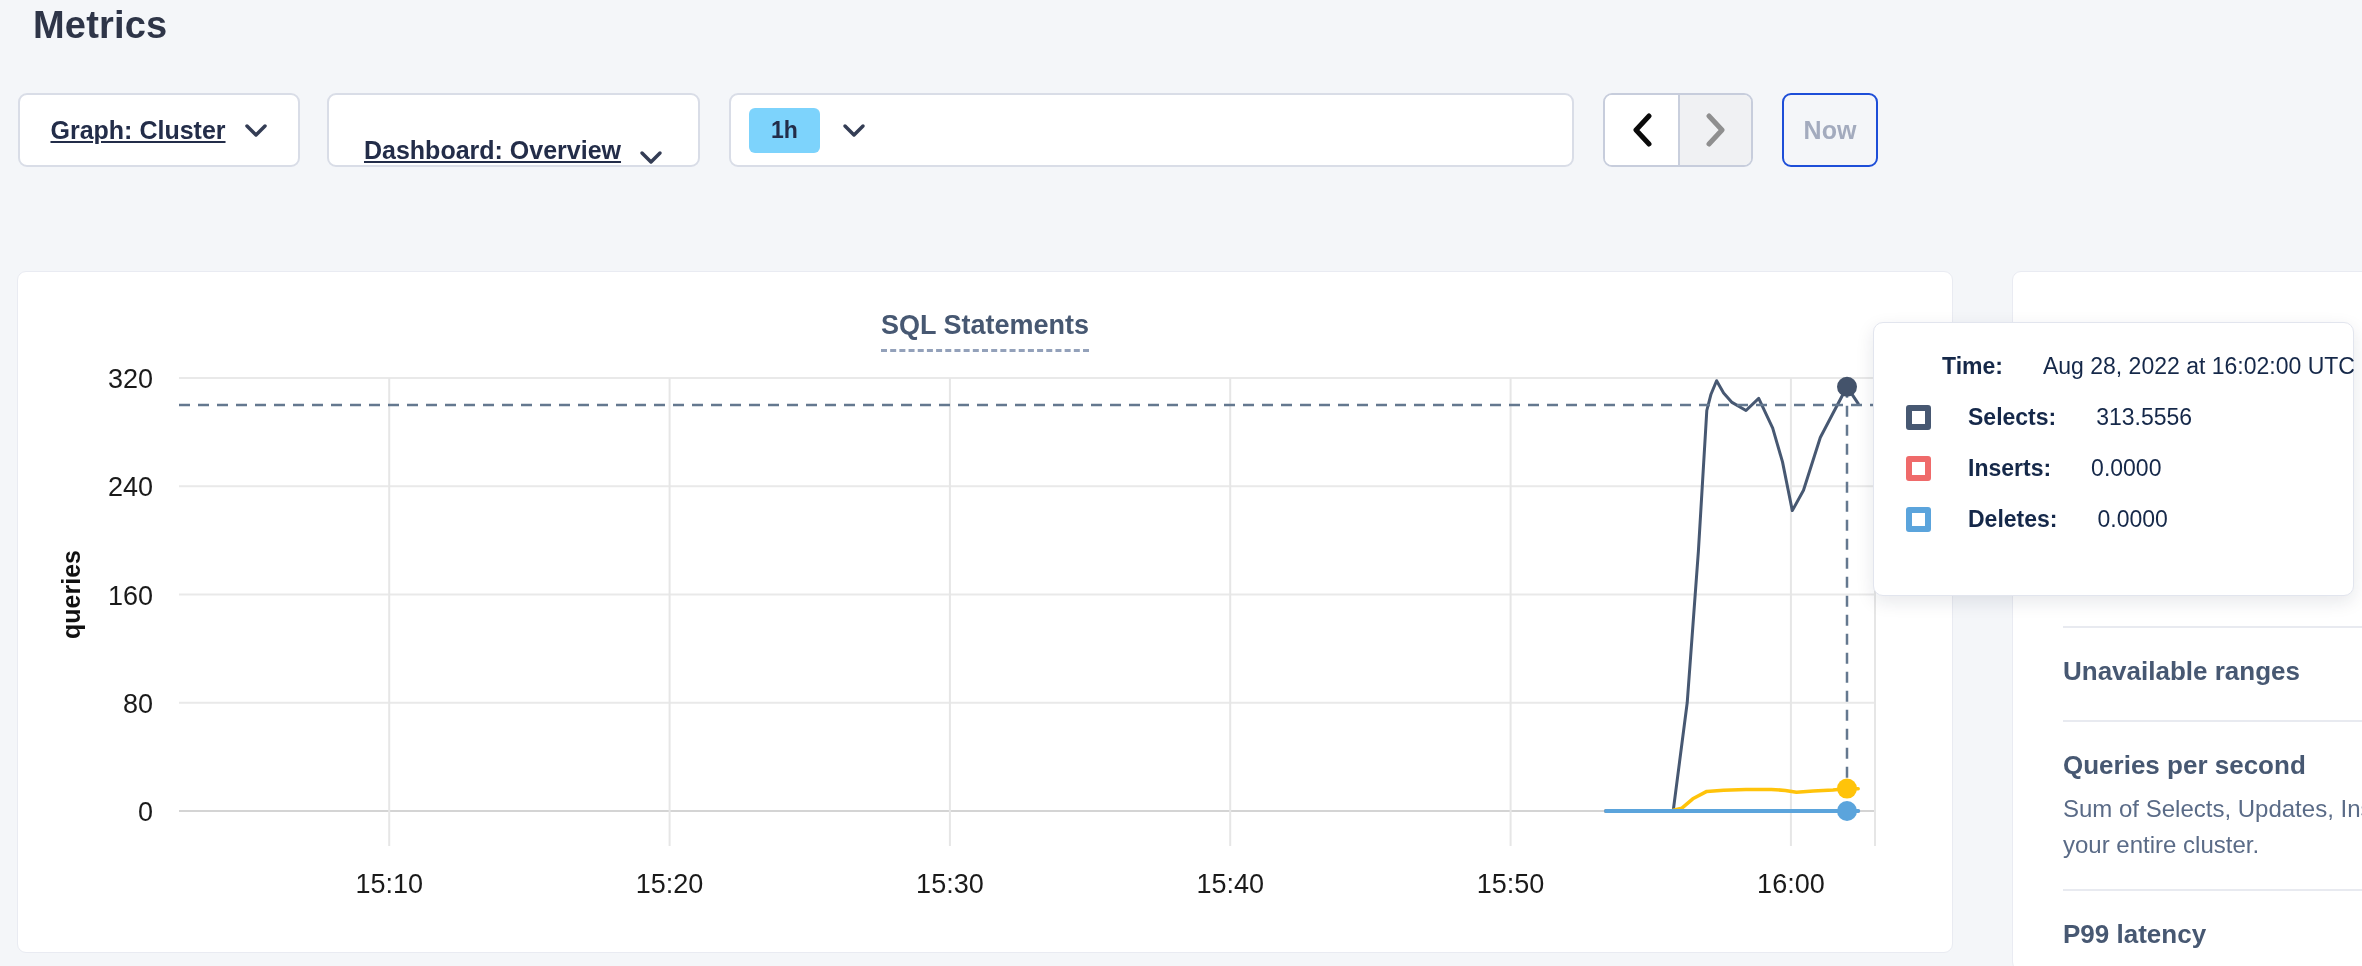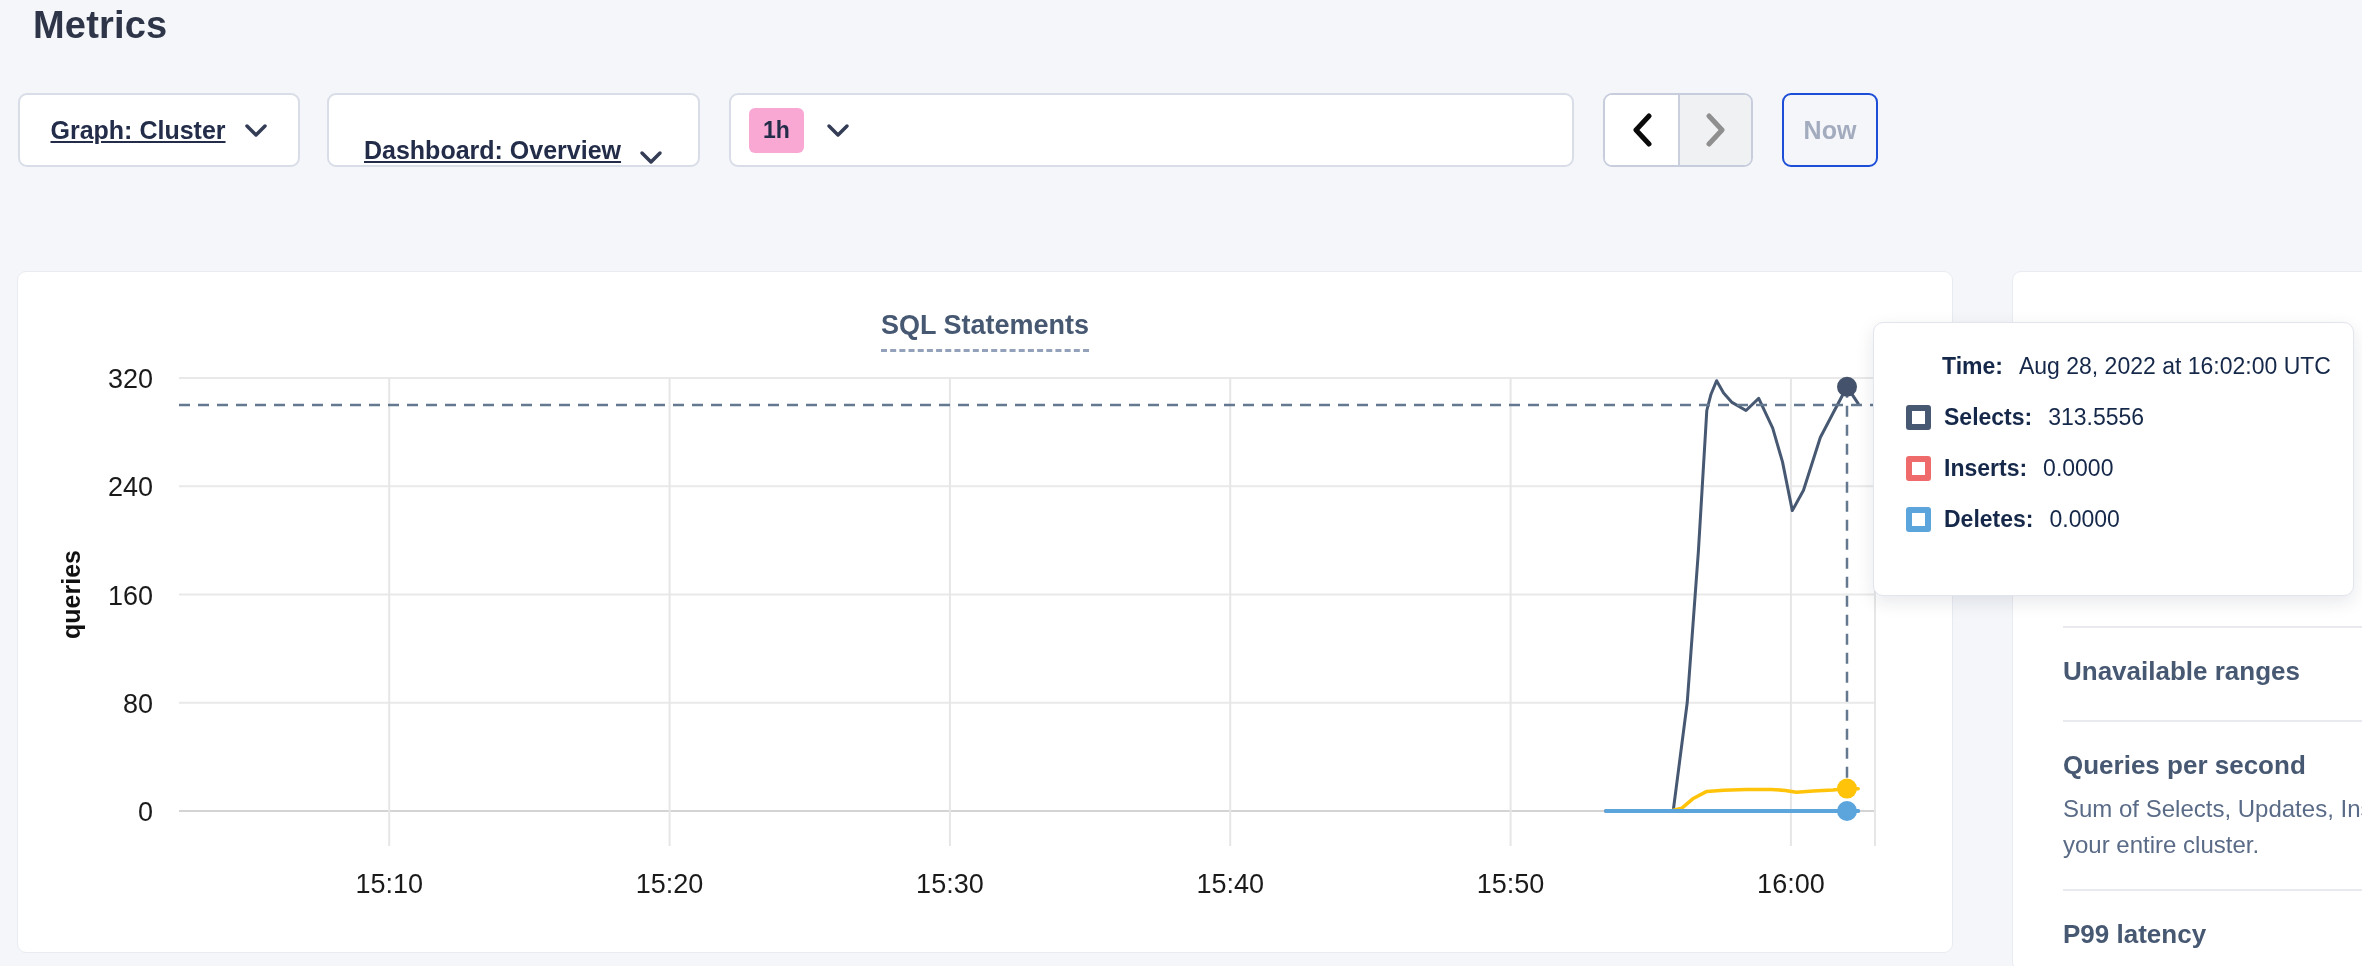--- a/index.html
+++ b/index.html
@@ -30,23 +30,23 @@
     font-family: "Liberation Sans", sans-serif;
     font-size: 25px; color: #232d49;
     cursor: pointer;
   }
   .dd { justify-content: center; gap: 18px; font-weight: 700; text-decoration: underline; }
   .dd-graph { left: 18px; width: 282px; }
   .dd-dashboard { left: 327px; width: 373px; align-items: flex-end; }
   .chev { flex: 0 0 auto; }
   .time-selector { left: 729px; width: 845px; padding: 0 28px 0 18px; font-weight: 400; }
   .time-badge {
-    background: #f9a8d4; border-radius: 6px;
+    background: #7dd3fc; border-radius: 6px;
     font-weight: 700; font-size: 23px; color: #232d49;
-    padding: 9px 14px; margin-right: 22px;
+    padding: 9px 22px; margin-right: 22px;
   }
   .time-label { flex: 1 1 auto; text-align: left; }
   .nav-group {
     position: absolute; left: 1603px; top: 0; width: 150px; height: 74px;
     border: 2px solid #c7cddc; border-radius: 9px;
     display: flex; overflow: hidden; background: #fff;
   }
   .nav-btn {
     width: 50%; height: 100%; display: flex; align-items: center; justify-content: center;
     background: #ffffff; border: none; cursor: pointer;
@@ -81,21 +81,21 @@
   .side-item-desc { font-size: 24px; color: #5a6b87; line-height: 36px; white-space: nowrap; }
 
   
   .tooltip {
     position: absolute; left: 1873px; top: 322px; width: 481px; height: 274px;
     background: #ffffff; border: 1px solid #e2e5ee; border-radius: 10px;
     box-shadow: 0 6px 18px rgba(20,30,60,0.10);
     padding: 30px 30px 0 32px;
     z-index: 10;
   }
-  .t-row { display: flex; align-items: center; font-size: 23px; color: #152849; margin-bottom: 24px; }
+  .t-row { display: flex; align-items: center; font-size: 23px; color: #152849; margin-bottom: 24px; gap: 24px; }
   .t-row.time-row { padding-left: 36px; }
   .t-label { font-weight: 700; margin-right: 16px; white-space: nowrap; }
   .t-value { font-weight: 400; white-space: nowrap; }
   .t-swatch {
     width: 25px; height: 25px; border-radius: 3px; background: #fff;
     border: 6px solid #000; margin-right: 13px; flex: 0 0 auto;
   }
 </style>
 </head>
 <body>

